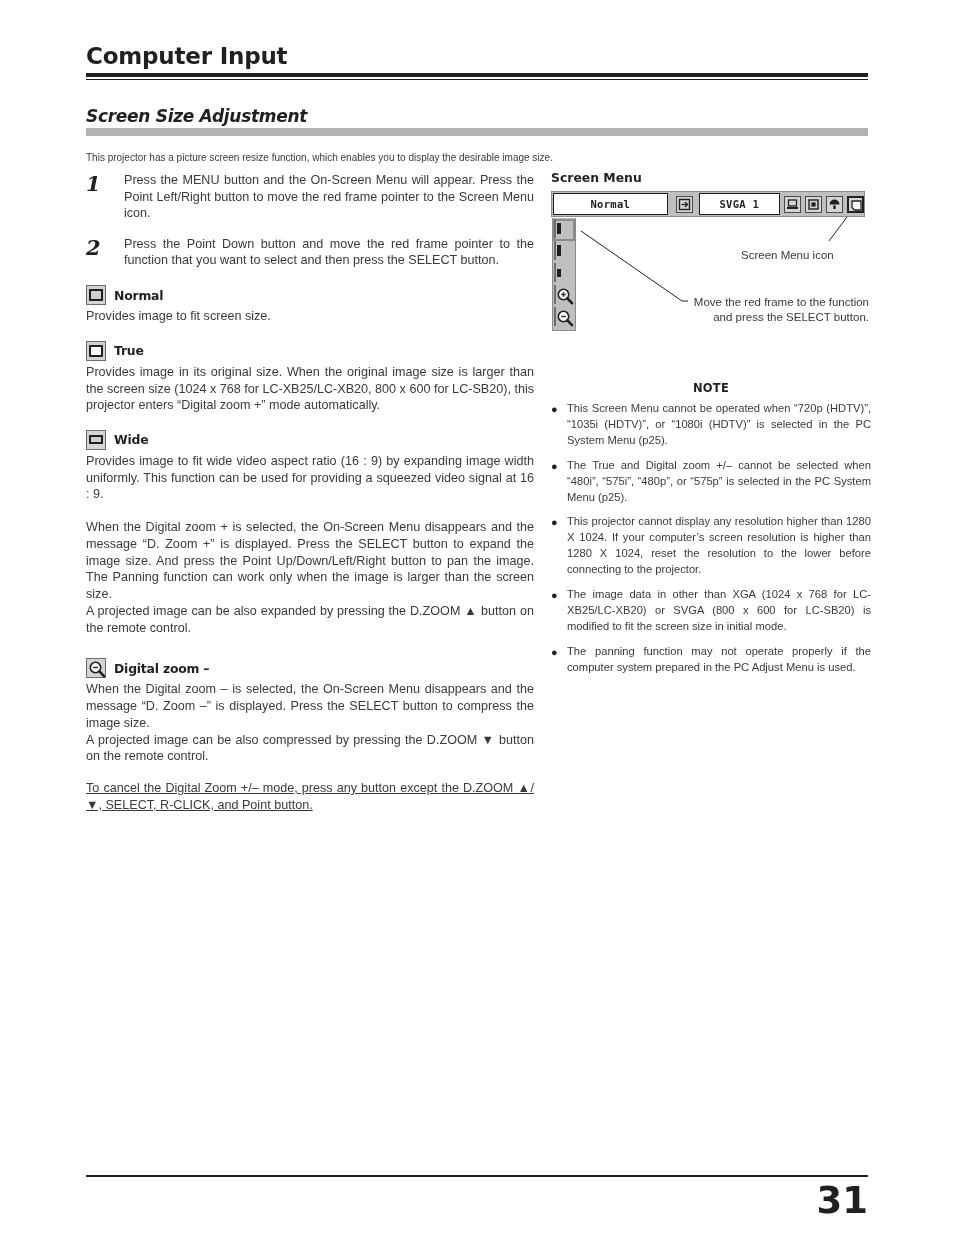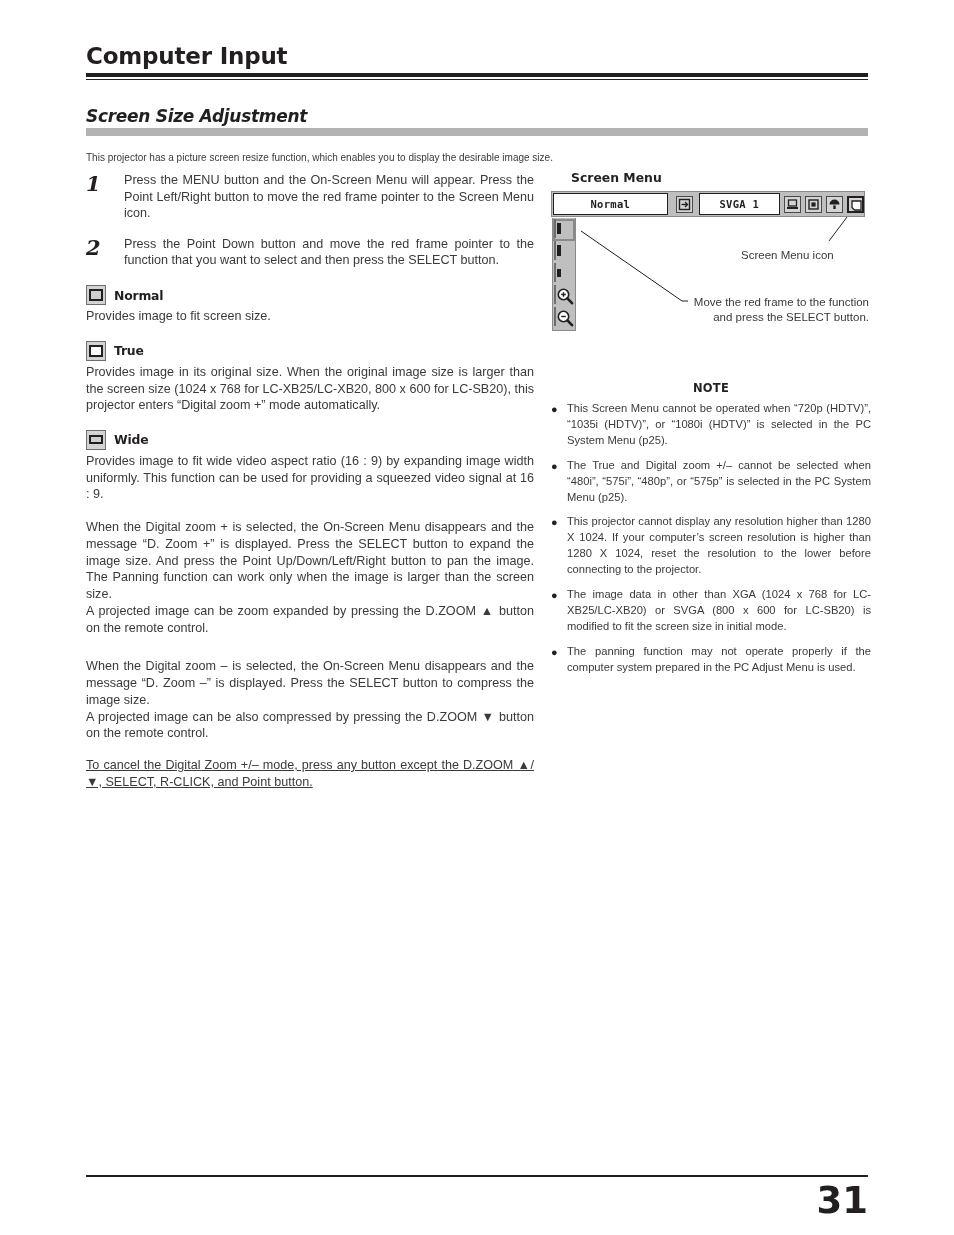--- a/index.html
+++ b/index.html
@@ -189,21 +189,20 @@
   
   .ic-mag svg { position: absolute; left: 1px; top: 1px; }
 
   
   .diagram-label {
     font-size: 12.4px;
     font-weight: bold;
     font-family: "DejaVu Sans", sans-serif;
     color: #231f20;
     margin-bottom: 6px;
-    margin-left: 20px;
   }
   .menu-bar {
     position: relative;
     width: 314px;
     height: 26px;
     background: #bfbfbf;
     border: 1px solid #8a8a8a;
     box-sizing: border-box;
     display: flex;
     align-items: center;
@@ -380,25 +379,35 @@
       <span class="feature-name">Wide</span>
     </div>
     <div class="feature-body">
       <p>Provides image to fit wide video aspect ratio (16 : 9) by expanding image width uniformly.  This function can be used for providing a squeezed video signal at 16 : 9.</p>
     </div>
   </div>
 
   <div class="feature">
     <div class="feature-body">
       <p>When the Digital zoom + is selected, the On-Screen Menu disappears and the message “D. Zoom +” is displayed.  Press the SELECT button to expand the image size.   And press the Point Up/Down/Left/Right button to pan the image.  The Panning function can work only when the image is larger than the screen size.</p>
-      <p>A projected image can be zoom expanded by pressing the D.ZOOM ▲ button on the remote control.</p>
+      <p>A projected image can be also expanded by pressing the D.ZOOM ▲ button on the remote control.</p>
     </div>
   </div>
 
   <div class="feature" style="margin-top:22px;">
+    <div class="feature-head">
+      <span class="sicon ic-mag">
+        <svg width="18" height="18" viewBox="0 0 18 18">
+          <circle cx="7.5" cy="7.5" r="5.2" fill="#ffffff" stroke="#231f20" stroke-width="1.6"></circle>
+          <path d="M5.2 7.5 H9.8" stroke="#231f20" stroke-width="1.4"></path>
+          <path d="M11.4 11.4 L16 16.2" stroke="#231f20" stroke-width="2.6" stroke-linecap="round"></path>
+        </svg>
+      </span>
+      <span class="feature-name">Digital zoom –</span>
+    </div>
     <div class="feature-body">
       <p>When the Digital zoom – is selected, the On-Screen Menu disappears and the message “D. Zoom –” is displayed.  Press the SELECT button to compress the image size.</p>
       <p>A projected image can be also compressed by pressing the D.ZOOM ▼ button on the remote control.</p>
     </div>
   </div>
 
   <div class="trailing-note">To cancel the Digital Zoom +/– mode, press any button except the D.ZOOM ▲/▼, SELECT, R-CLICK, and Point button.</div>
 </div>
 
 <div class="col-right">

